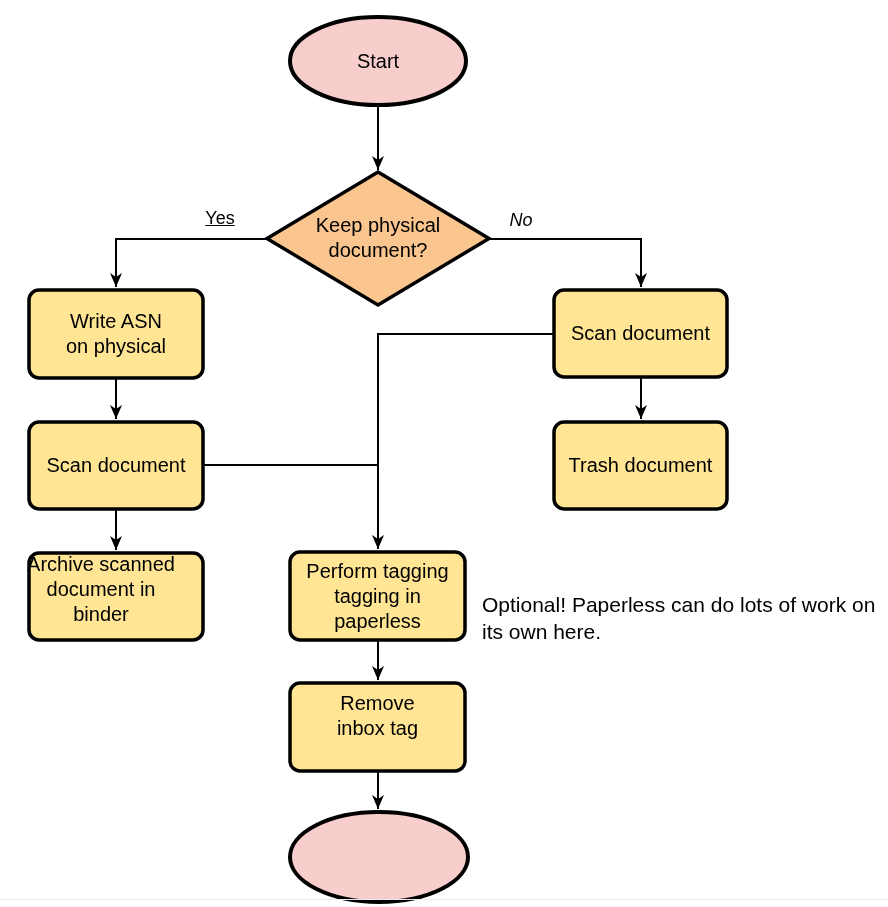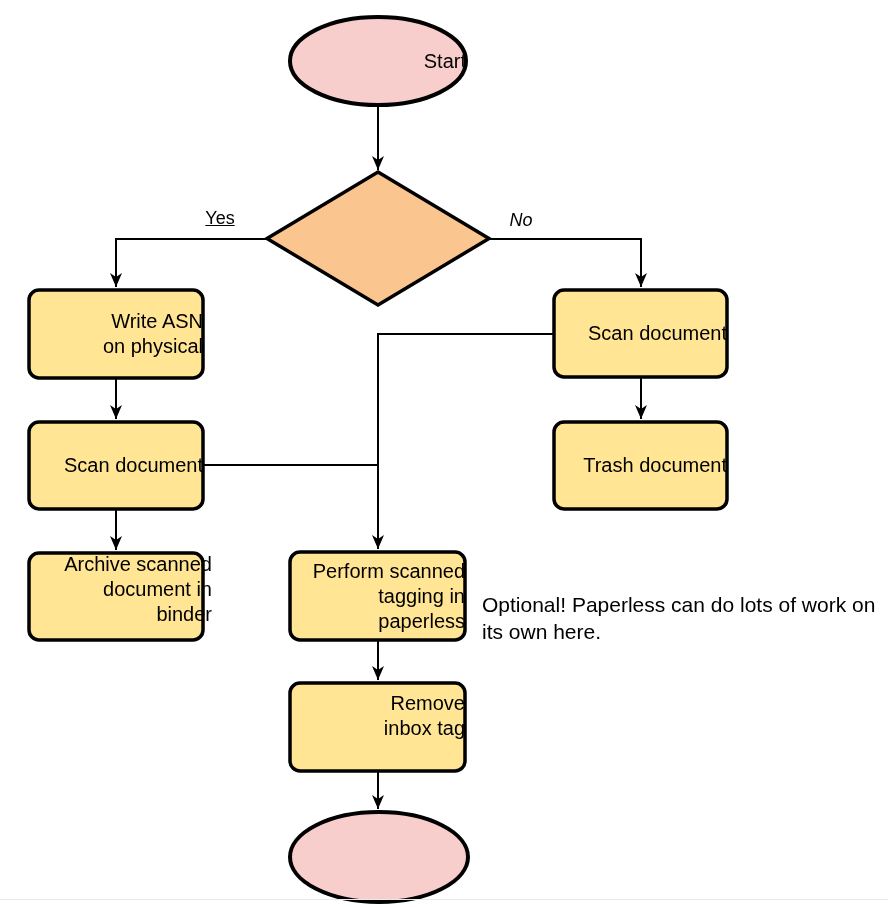--- a/index.html
+++ b/index.html
@@ -10,21 +10,21 @@
     background: #ffffff;
     font-family: "Liberation Sans", sans-serif;
     color: #000000;
     overflow: hidden;
   }
   .canvas svg { position: absolute; left: 0; top: 0; }
   .node-label {
     position: absolute;
     display: flex;
     flex-direction: column;
-    align-items: flex-end;
+    align-items: center;
     justify-content: center;
     text-align: center;
     font-size: 20px;
     line-height: 25px;
     color: #000000;
     pointer-events: none;
   }
   .node-label span { display: block; }
   .edge-label {
     position: absolute;
@@ -94,46 +94,50 @@
 
     <rect x="290" y="683" width="175" height="88" rx="10" stroke="#000000" stroke-width="3.5" fill="#ffe594"></rect>
 
     <ellipse cx="379" cy="857" rx="89" ry="45" stroke="#000000" stroke-width="4" fill="#f8cecc"></ellipse>
   </svg>
 
   <div class="node-label" style="left:290px; top:17px; width:176px; height:88px;">
     <span>Start</span>
   </div>
 
+  <div class="node-label" style="left:268px; top:172px; width:220px; height:132px;">
+    <span>Keep physical</span>
+    <span>document?</span>
+  </div>
 
   <div class="node-label" style="left:29px; top:290px; width:174px; height:88px;">
     <span>Write ASN</span>
     <span>on physical</span>
   </div>
 
   <div class="node-label" style="left:29px; top:422px; width:174px; height:87px;">
     <span>Scan document</span>
   </div>
 
-  <div class="node-label" style="left:38px; top:553px; width:174px; height:72px;">
+  <div class="node-label" style="left:14px; top:553px; width:174px; height:72px;">
     <span>Archive scanned</span>
     <span>document in</span>
     <span>binder</span>
   </div>
 
   <div class="node-label" style="left:554px; top:290px; width:173px; height:87px;">
     <span>Scan document</span>
   </div>
 
   <div class="node-label" style="left:554px; top:422px; width:173px; height:87px;border-radius:12px;">
     <span>Trash document</span>
   </div>
 
   <div class="node-label" style="left:290px; top:552px; width:175px; height:88px;">
-    <span>Perform scanned</span>
+    <span>Perform tagging</span>
     <span>tagging in</span>
     <span>paperless</span>
   </div>
 
   <div class="node-label" style="left:290px; top:683px; width:175px; height:66px;">
     <span>Remove</span>
     <span>inbox tag</span>
   </div>
 
 

